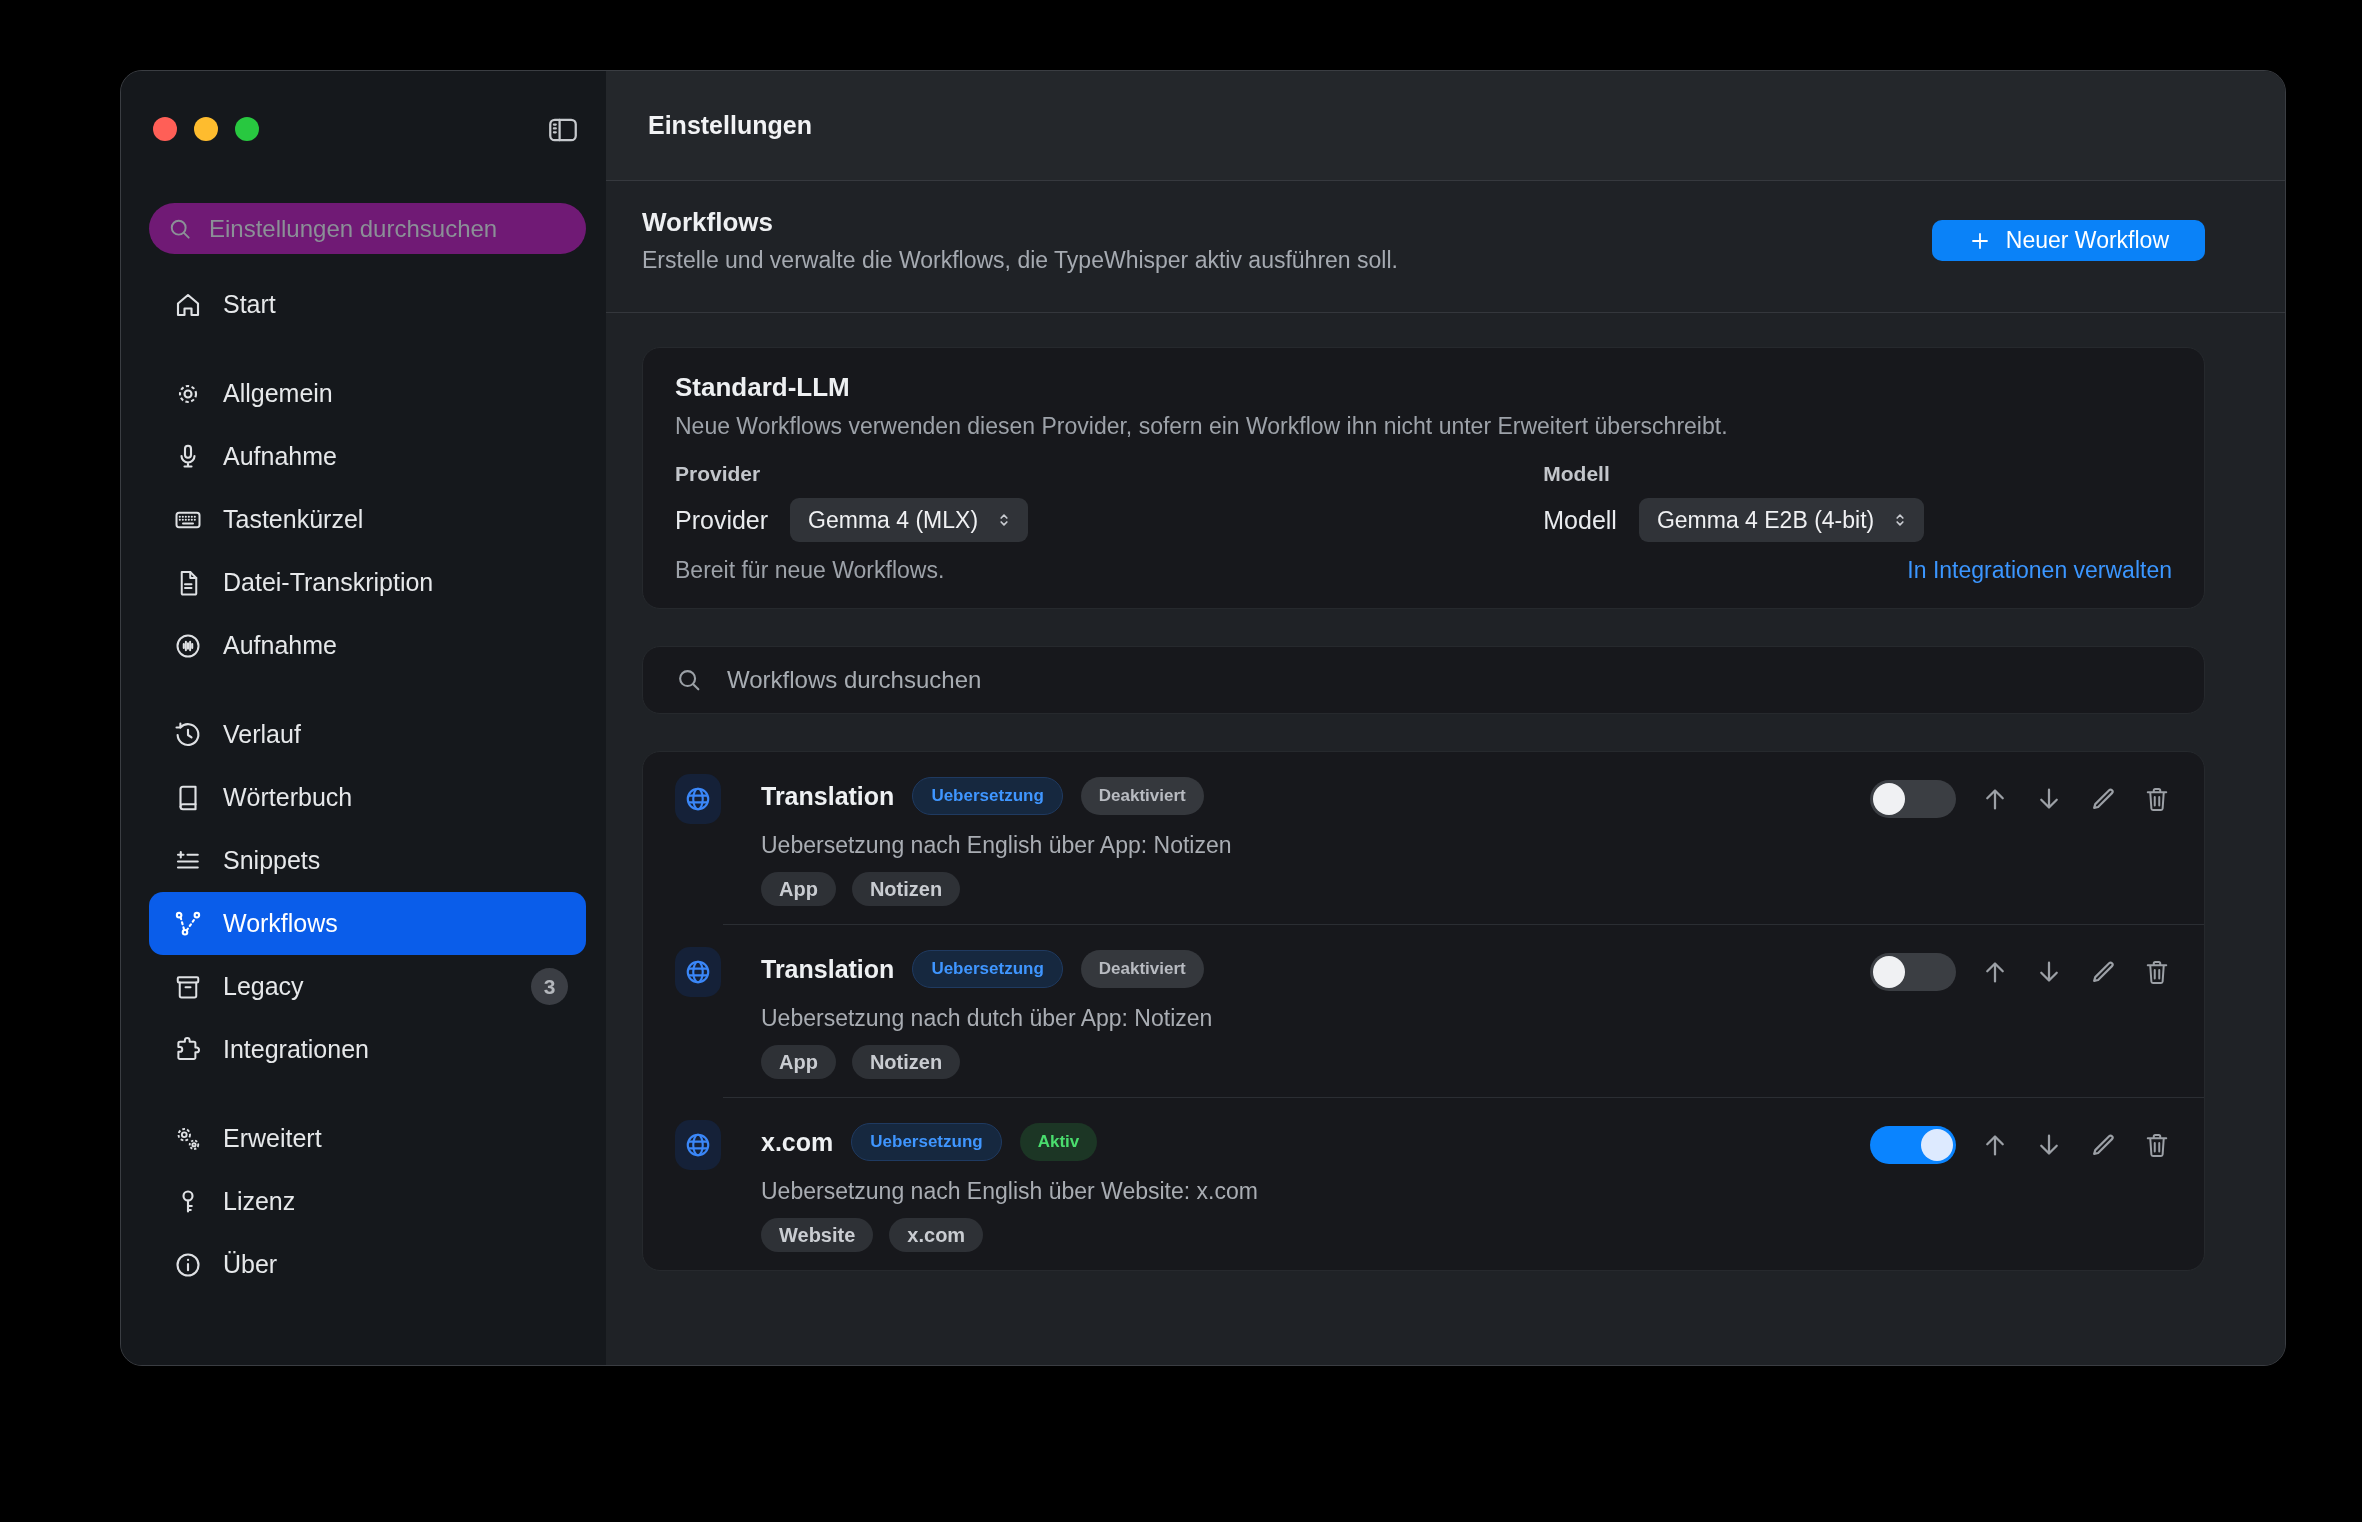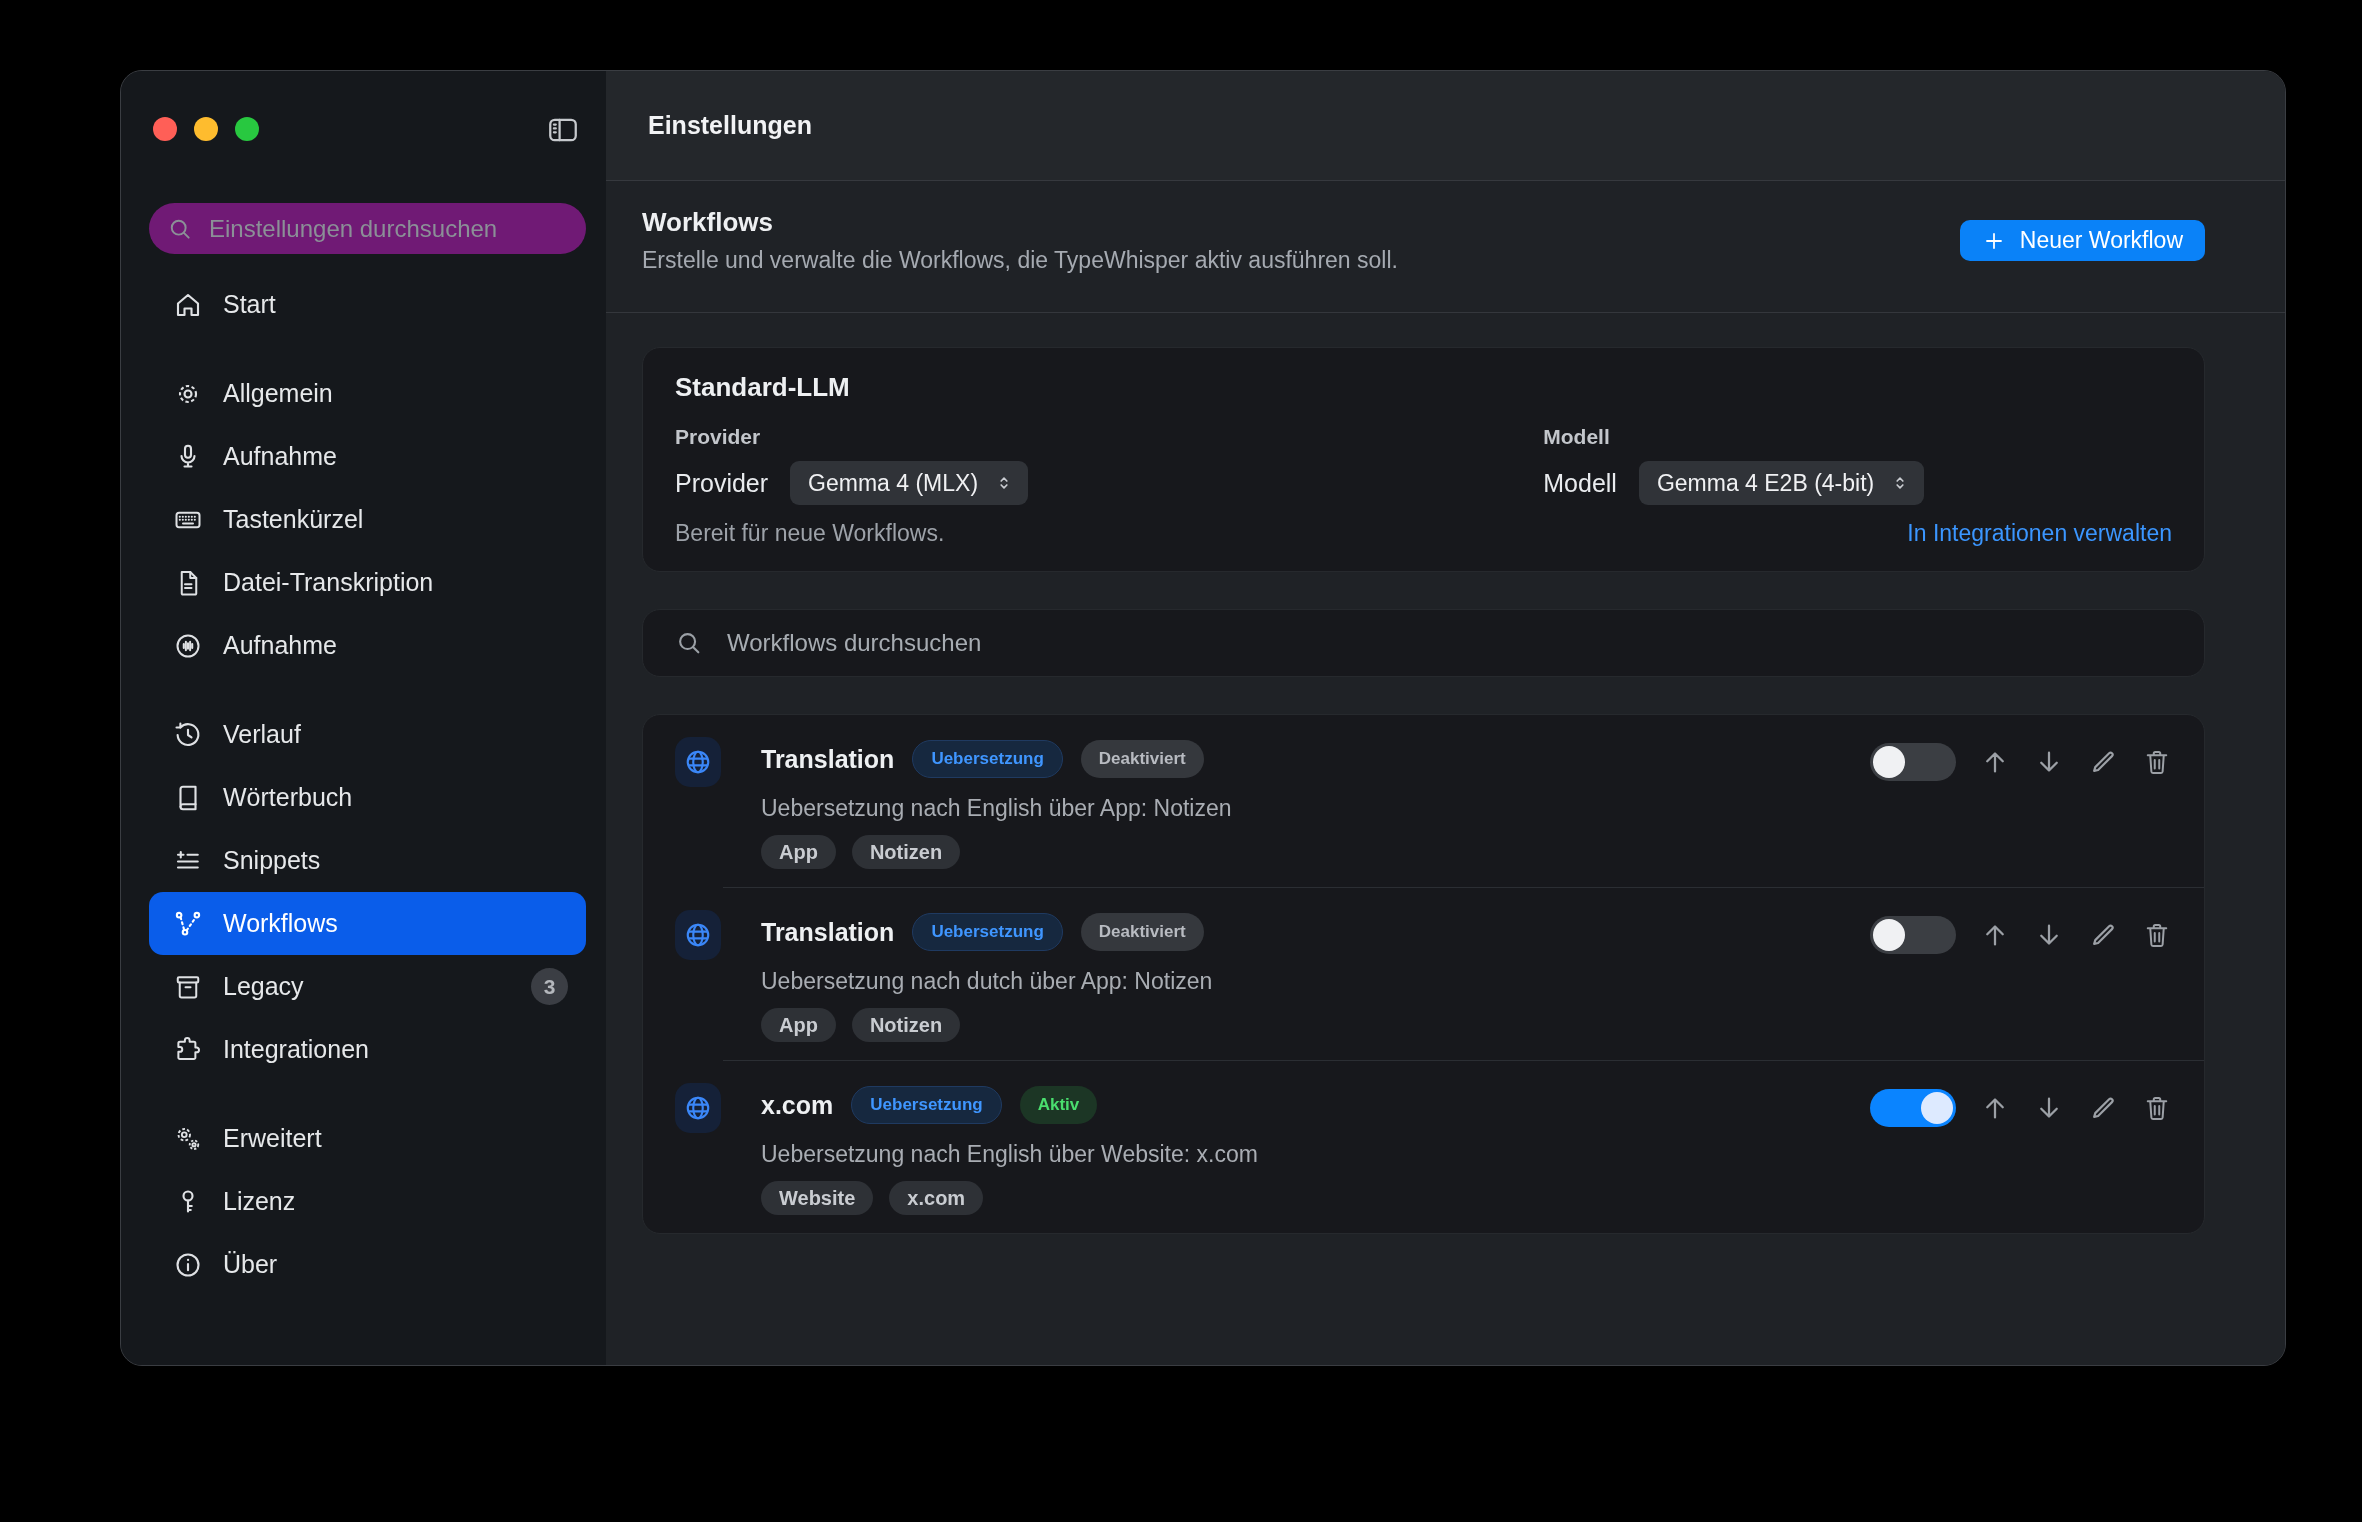--- a/index.html
+++ b/index.html
@@ -32,21 +32,21 @@
              font-size:21px;font-weight:bold;display:flex;align-items:center;justify-content:center;}
   
   .main{flex:1;display:flex;flex-direction:column;background:#1f2226;min-width:0;}
   .main-header{height:110px;flex:0 0 110px;background:#24272b;border-bottom:1px solid #36393e;
                display:flex;align-items:center;padding-left:42px;}
   .main-title{font-size:25px;font-weight:bold;color:#f2f3f5;}
   .section-head{display:flex;align-items:center;justify-content:space-between;
                 padding:26px 80px 38px 36px;border-bottom:1px solid #34373c;}
   .section-title{font-size:26px;font-weight:bold;color:#eef0f2;}
   .section-desc{font-size:23px;color:#a5aab1;margin-top:9px;}
-  .new-btn{display:flex;align-items:center;gap:14px;height:41px;padding:0 22px;background:#0a82f8;
+  .new-btn{display:flex;align-items:center;gap:14px;height:41px;padding:0 36px;background:#0a82f8;
            border:none;border-radius:10px;color:#fff;font-size:23px;cursor:default;}
   .new-btn .plus{width:24px;height:24px;display:flex;}
   .card{background:#17181c;border:1px solid #26292d;border-radius:18px;margin:0 80px 0 36px;}
   .llm-card{margin-top:34px;padding:24px 32px 24px;}
   .llm-title{font-size:26px;font-weight:bold;color:#eef0f2;}
   .llm-desc{font-size:23px;color:#9da2a9;margin-top:10px;}
   .llm-grid{display:grid;grid-template-columns:58% 42%;}
   .col-label{font-size:21px;font-weight:bold;color:#c3c6cb;margin-top:22px;}
   .field-row{display:flex;align-items:center;margin-top:12px;gap:22px;}
   .field-label{font-size:25px;color:#e9ebee;}
@@ -282,20 +282,21 @@
           <svg width="24" height="24" viewBox="0 0 24 24" fill="none" stroke="currentColor" stroke-width="1.8" stroke-linecap="round">
                 <path d="M12 5v14M5 12h14"></path>
               </svg>
         </span>
         <span>Neuer Workflow</span>
       </button>
     </div>
 
     <div class="card llm-card">
       <div class="llm-title">Standard-LLM</div>
+      <div class="llm-desc">Neue Workflows verwenden diesen Provider, sofern ein Workflow ihn nicht unter Erweitert überschreibt.</div>
       <div class="llm-grid">
         <div>
           <div class="col-label">Provider</div>
           <div class="field-row">
             <span class="field-label">Provider</span>
             <div class="popup">
               <span>Gemma 4 (MLX)</span>
               <span class="chev">
                 <svg width="20" height="20" viewBox="0 0 24 24" fill="none" stroke="currentColor" stroke-width="2" stroke-linecap="round" stroke-linejoin="round">
                       <path d="m8.6 9.6 3.4-3.4 3.4 3.4M8.6 14.4l3.4 3.4 3.4-3.4"></path>

